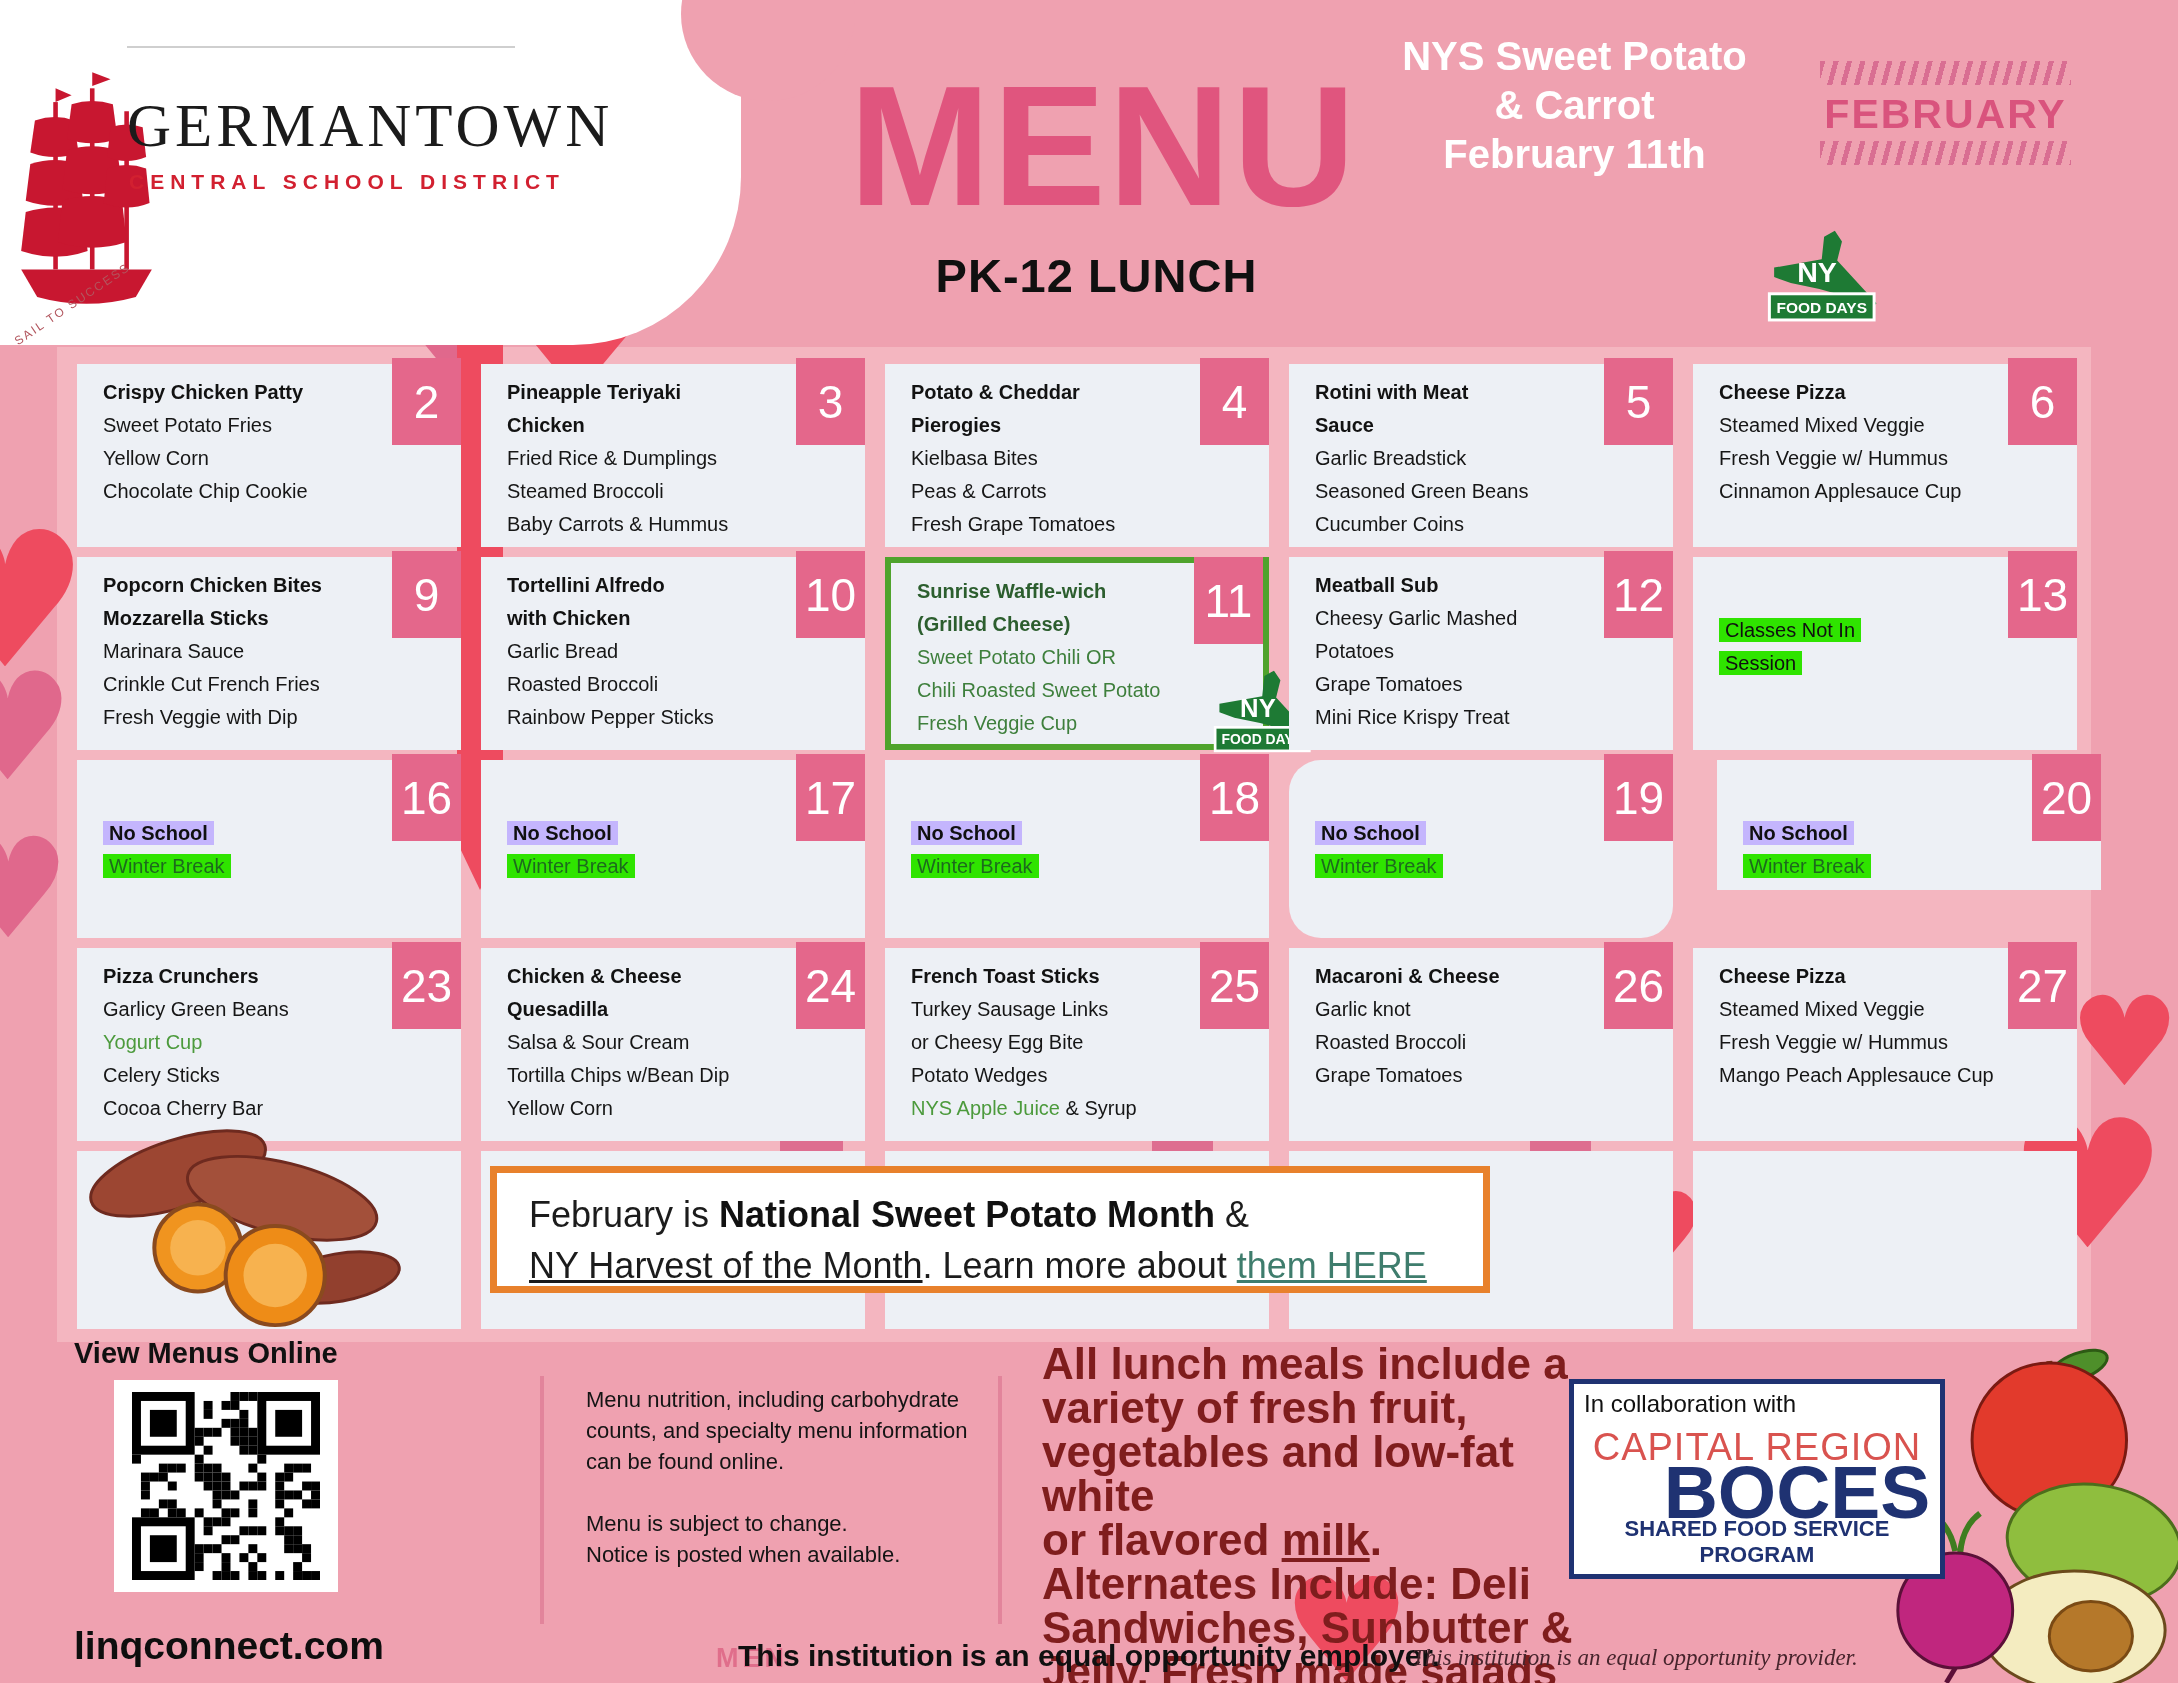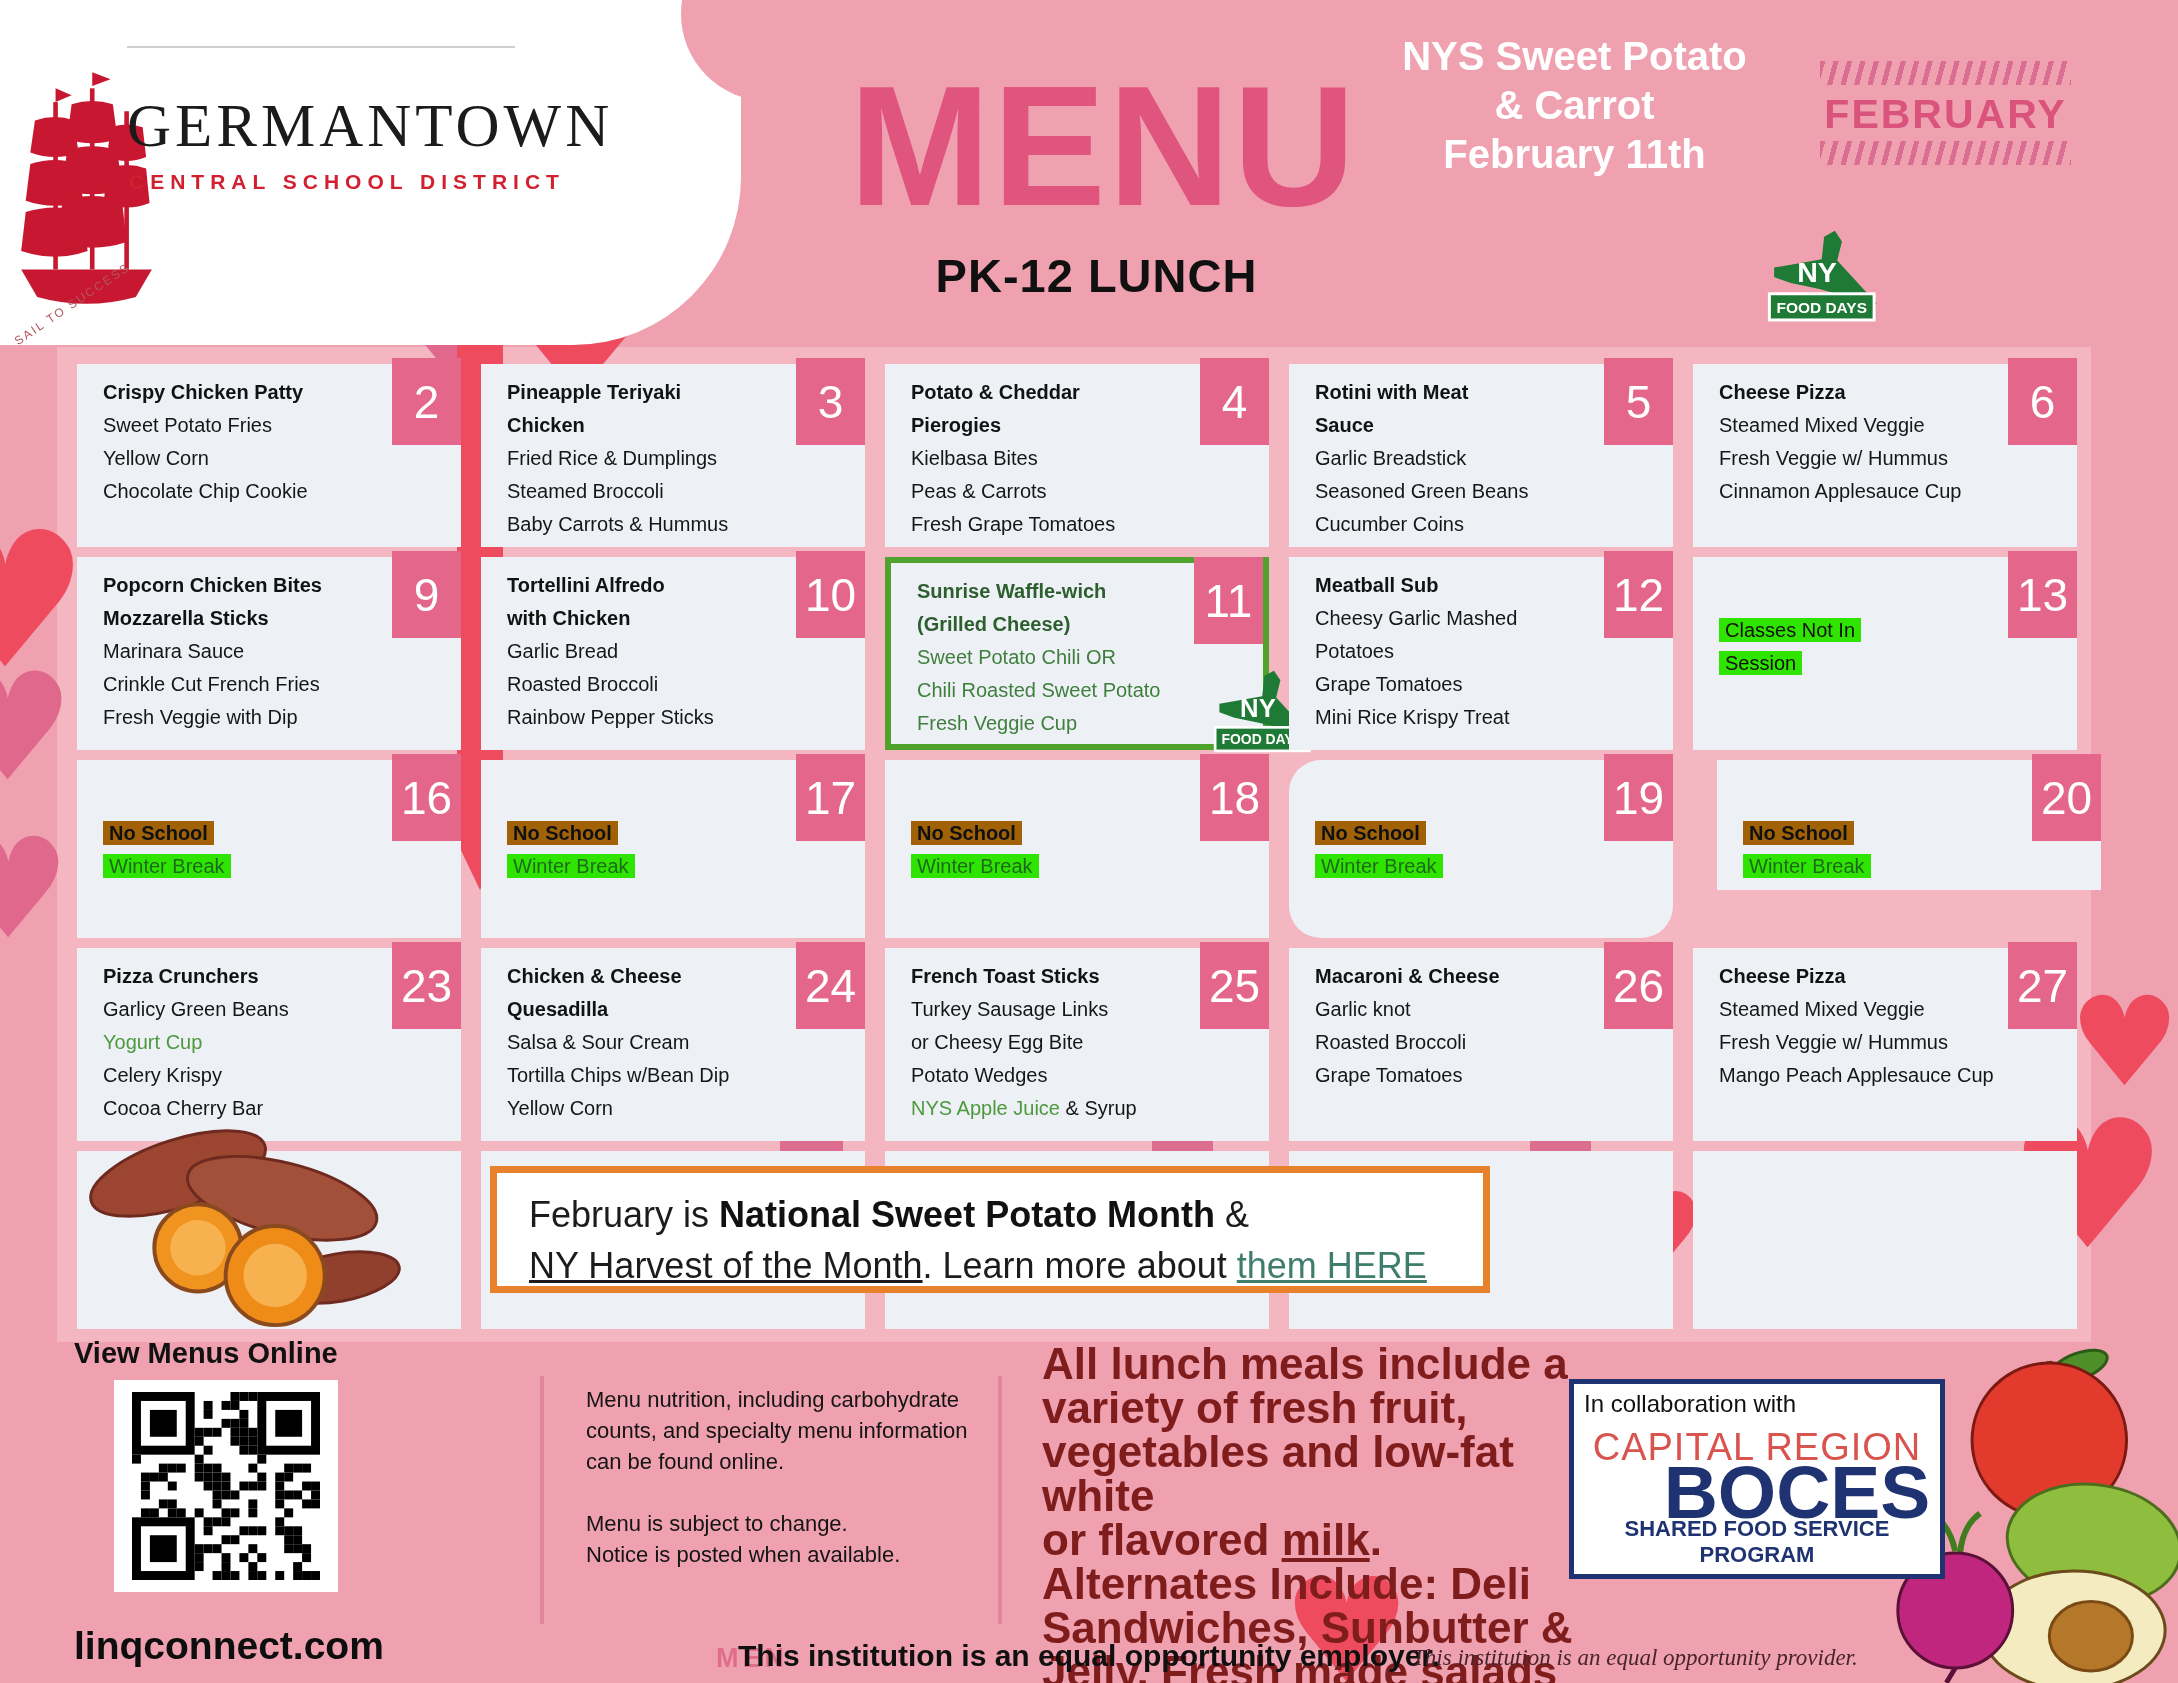--- a/index.html
+++ b/index.html
@@ -37,21 +37,21 @@
   .cell.hl-border{border:6px solid #4FA32C;}
   .badge{position:absolute;top:-6px;right:0;width:69px;height:87px;background:#E4678B;color:#ffffff;font-size:46px;display:flex;align-items:center;justify-content:center;}
   .lines{padding:12px 18px 0 26px;font-size:20px;line-height:33px;color:#161616;}
   .lines.pad{padding-top:57px;}
   .line{white-space:nowrap;}
   .s-n{color:#161616;}
   .s-b{font-weight:700;color:#121212;}
   .s-g{color:#3E7F3C;}
   .s-gb{color:#2C5E2E;font-weight:700;}
   .s-g2{color:#4C9A3C;}
-  .s-hb{background:#a16207;font-weight:700;color:#101010;padding:1px 6px;}
+  .s-hb{background:#c4b5fd;font-weight:700;color:#101010;padding:1px 6px;}
   .s-hn{background:#2FE400;color:#101010;padding:1px 6px;}
   .s-hg{background:#2FE400;color:#1d6a1d;padding:1px 6px;}
   .cell-nyfd{position:absolute;right:-57px;bottom:-20px;width:107px;height:103px;}
 
   
   .banner{position:absolute;left:490px;top:1166px;width:1000px;height:127px;background:#ffffff;border:7px solid #E8812C;box-sizing:border-box;z-index:6;padding:16px 0 0 32px;font-size:36px;line-height:51px;color:#1c1c1c;}
   .s-bn{color:#1c1c1c;}
   .s-bb{font-weight:700;color:#111111;}
   .s-bu{text-decoration:underline;color:#1c1c1c;}
   .s-blink{color:#3F7D6D;text-decoration:underline;}
@@ -286,21 +286,21 @@
           <div class="line"><span class="s-hb">No School</span></div>
           <div class="line"><span class="s-hg">Winter Break</span></div>
         </div>
       </div>
       <div class="cell" style="left: 77px; top: 948px; height: 193px;">
         <div class="badge">23</div>
         <div class="lines">
           <div class="line"><span class="s-b">Pizza Crunchers</span></div>
           <div class="line"><span class="s-n">Garlicy Green Beans</span></div>
           <div class="line"><span class="s-g2">Yogurt Cup</span></div>
-          <div class="line"><span class="s-n">Celery Krispy</span></div>
+          <div class="line"><span class="s-n">Celery Sticks</span></div>
           <div class="line"><span class="s-n">Cocoa Cherry Bar</span></div>
         </div>
       </div>
       <div class="cell" style="left: 481px; top: 948px; height: 193px;">
         <div class="badge">24</div>
         <div class="lines">
           <div class="line"><span class="s-b">Chicken &amp; Cheese</span></div>
           <div class="line"><span class="s-b">Quesadilla</span></div>
           <div class="line"><span class="s-n">Salsa &amp; Sour Cream</span></div>
           <div class="line"><span class="s-n">Tortilla Chips w/Bean Dip</span></div>

